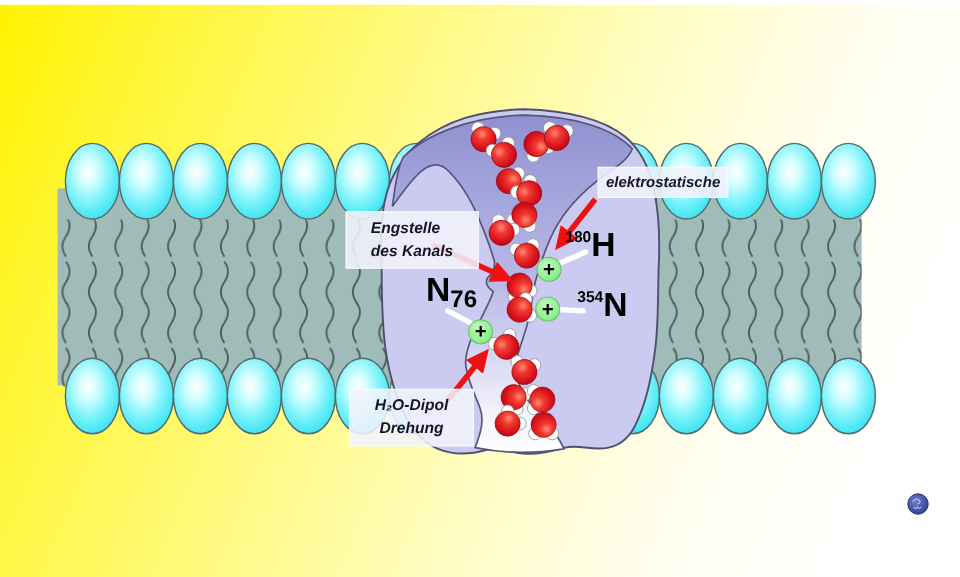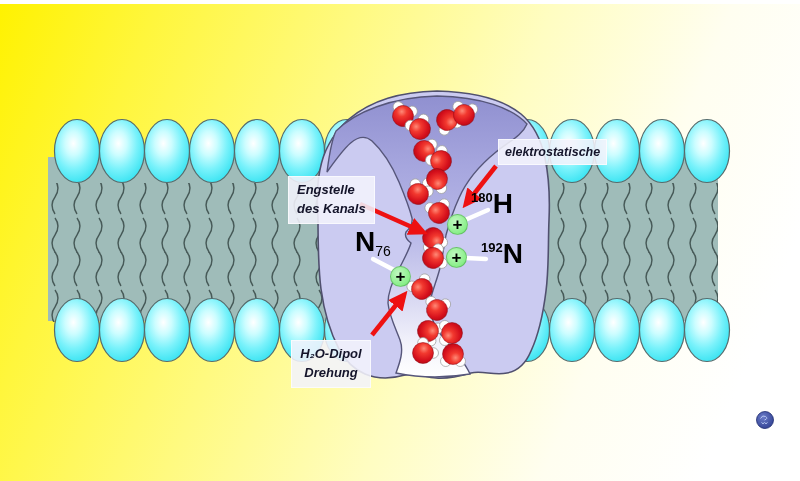--- a/index.html
+++ b/index.html
@@ -7,27 +7,27 @@
     position:relative;width:800px;height:481px;overflow:hidden;
     background:linear-gradient(112deg,#fff200 0%,#fff63c 16%,#fffa80 36%,#fffdc2 56%,#fffef0 74%,#ffffff 90%);
     font-family:"Liberation Sans",sans-serif;
   }
   .topmargin{position:absolute;top:0;left:0;width:800px;height:4px;background:#fff;}
   svg{position:absolute;top:0;left:0;}
   .callout{
     position:absolute;background:rgba(243,243,252,0.88);
     border:1px solid rgba(255,255,255,0.65);
     color:#14142a;font-style:italic;font-weight:bold;font-size:13px;line-height:1.45;
-    padding:4px 8px;white-space:nowrap;
+    padding:4px 20px;white-space:nowrap;
   }
   .callout span{display:block;}
   #callout-repulsion{font-size:12.5px;padding:3px 6px;text-align:right;}
   #callout-dipole{text-align:center;}
   .residue{position:absolute;color:#000;font-weight:bold;font-size:28px;line-height:1;white-space:nowrap;}
-  .residue sub{font-size:14px;vertical-align:-5px;font-weight:normal;}
+  .residue sub{font-size:20px;vertical-align:-5px;font-weight:bold;}
   .residue sup{font-size:13px;vertical-align:11px;font-weight:bold;}
   .plus{
     position:absolute;width:21px;height:21px;border-radius:50%;
     background:radial-gradient(circle at 40% 35%, #c2f8c2, #8aef8a 68%, #6edc6e);
     border:1px solid rgba(40,120,40,0.35);
     display:flex;align-items:center;justify-content:center;
     font-size:17px;font-weight:bold;color:#000;box-sizing:border-box;
   }
 </style>
 </head>
@@ -178,32 +178,32 @@
 
   <div class="callout" id="callout-constriction" style="left:288px;top:176px;">
     <span>Engstelle</span>
     <span>des Kanals</span>
   </div>
 
   <div class="callout" id="callout-repulsion" style="left:498px;top:139px;">
     <span>elektrostatische</span>
   </div>
 
-  <div class="callout" id="callout-dipole" style="left:291px;top:340px;width:62px;">
+  <div class="callout" id="callout-dipole" style="left:291px;top:324px;width:62px;">
     <span>H₂O-Dipol</span>
     <span>Drehung</span>
   </div>
 
   <div class="residue" style="left:355px;top:228px;">
     <span>N</span><sub>76</sub>
   </div>
   <div class="residue" style="left:471px;top:190px;">
     <sup>180</sup><span>H</span>
   </div>
   <div class="residue" style="left:481px;top:240px;">
-    <sup>192</sup><span>N</span>
+    <sup>354</sup><span>N</span>
   </div>
 
   <div class="plus" style="left:447px;top:214px;">+</div>
   <div class="plus" style="left:446px;top:247px;">+</div>
   <div class="plus" style="left:390px;top:266px;">+</div>
 
 </div>
 
 </body></html>

